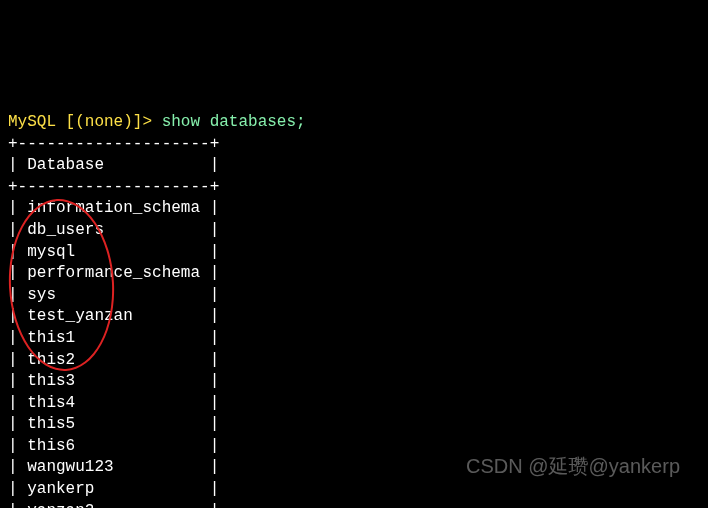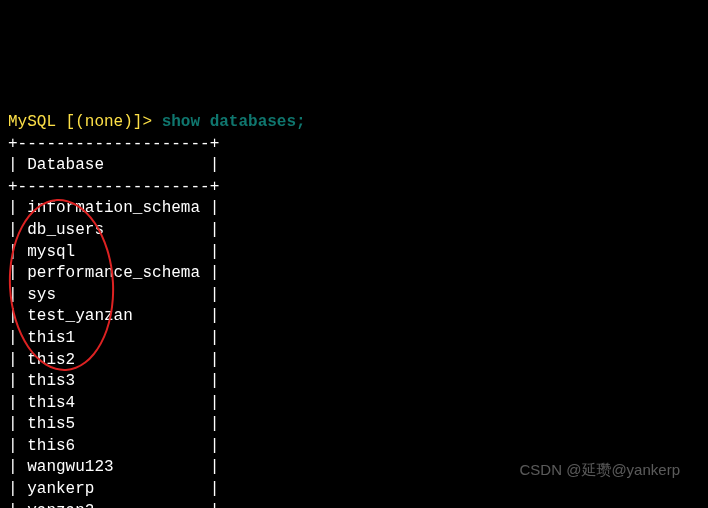--- a/index.html
+++ b/index.html
@@ -14,28 +14,28 @@
       font-size: 16px;
       line-height: 1.35;
       width: 708px;
       height: 508px;
       padding: 4px 8px;
       position: relative;
       overflow: hidden;
       white-space: pre;
     }
     .prompt-part { color: #fde047; }
-    .command { color: #0f766e; font-weight: bold; }
+    .command { color: #86efac; }
     .watermark {
       position: absolute;
       right: 28px;
       bottom: 28px;
       color: rgba(200,200,200,0.45);
       font-family: Arial, sans-serif;
-      font-size: 15px;
+      font-size: 20px;
       white-space: nowrap;
     }
     .ellipse-annotation {
       position: absolute;
       border: 2px solid #d22;
       border-radius: 50%;
       pointer-events: none;
     }
     .terminal {
       white-space: pre;

